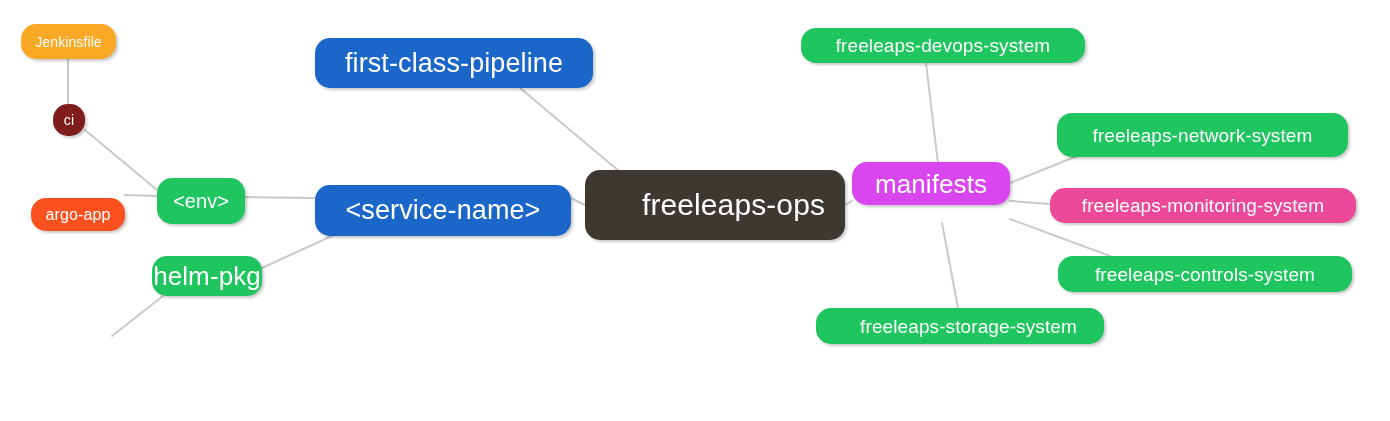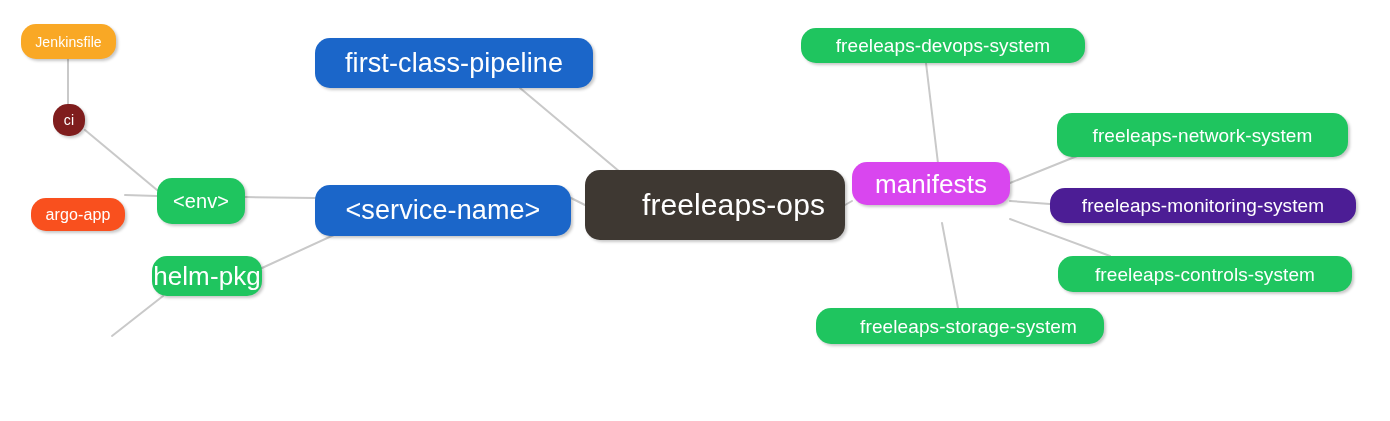--- a/index.html
+++ b/index.html
@@ -66,19 +66,19 @@
       <line x1="942" y1="223" x2="958" y2="308" stroke="#c9c9c9" stroke-width="2" stroke-linecap="round"></line>
     </svg>
 <div class="node node-root" style="left: 585px; top: 170px; width: 260px; height: 70px; font-size: 30px; background: rgb(62, 56, 50);">freeleaps-ops</div>
     <div class="node node-blue" style="left: 315px; top: 172px; width: 256px; height: 51px; font-size: 27px; background: rgb(27, 102, 201); margin-top: 13px;">&lt;service-name&gt;</div>
     <div class="node node-blue" style="left: 315px; top: 38px; width: 278px; height: 50px; font-size: 27px; background: rgb(27, 102, 201);">first-class-pipeline</div>
     <div class="node node-blue" style="left: 852px; top: 162px; width: 158px; height: 43px; font-size: 26px; background: #d946ef;">manifests</div>
     <div class="node node-green" style="left: 157px; top: 178px; width: 88px; height: 46px; font-size: 20px; background: rgb(31, 197, 95);">&lt;env&gt;</div>
     <div class="node node-green" style="left: 152px; top: 256px; width: 110px; height: 40px; font-size: 26px; background: rgb(31, 197, 95);">helm-pkg</div>
     <div class="node node-green" style="left: 801px; top: 28px; width: 284px; height: 35px; font-size: 19px; background: rgb(31, 197, 95);">freeleaps-devops-system</div>
     <div class="node node-green" style="left: 1057px; top: 113px; width: 291px; height: 44px; font-size: 19px; background: rgb(31, 197, 95);">freeleaps-network-system</div>
-    <div class="node node-green" style="left: 1050px; top: 188px; width: 306px; height: 35px; font-size: 19px; background: #4c1d95;">freeleaps-monitoring-system</div>
+    <div class="node node-green" style="left: 1050px; top: 188px; width: 306px; height: 35px; font-size: 19px; background: #ec4899;">freeleaps-monitoring-system</div>
     <div class="node node-green" style="left: 1058px; top: 256px; width: 294px; height: 36px; font-size: 19px; background: rgb(31, 197, 95);">freeleaps-controls-system</div>
     <div class="node node-green" style="left: 816px; top: 308px; width: 288px; height: 36px; font-size: 19px; background: rgb(31, 197, 95); padding-left: 17px;">freeleaps-storage-system</div>
     <div class="node node-amber" style="left: 21px; top: 24px; width: 95px; height: 35px; font-size: 14px; background: rgb(249, 168, 37);">Jenkinsfile</div>
     <div class="node node-red" style="left: 53px; top: 104px; width: 32px; height: 32px; font-size: 14px; background: #7f1d1d;">ci</div>
     <div class="node node-red" style="left: 31px; top: 178px; width: 94px; height: 33px; font-size: 16px; background: rgb(249, 80, 30); margin-top: 20px;">argo-app</div>
   </div>
 
 </body></html>

